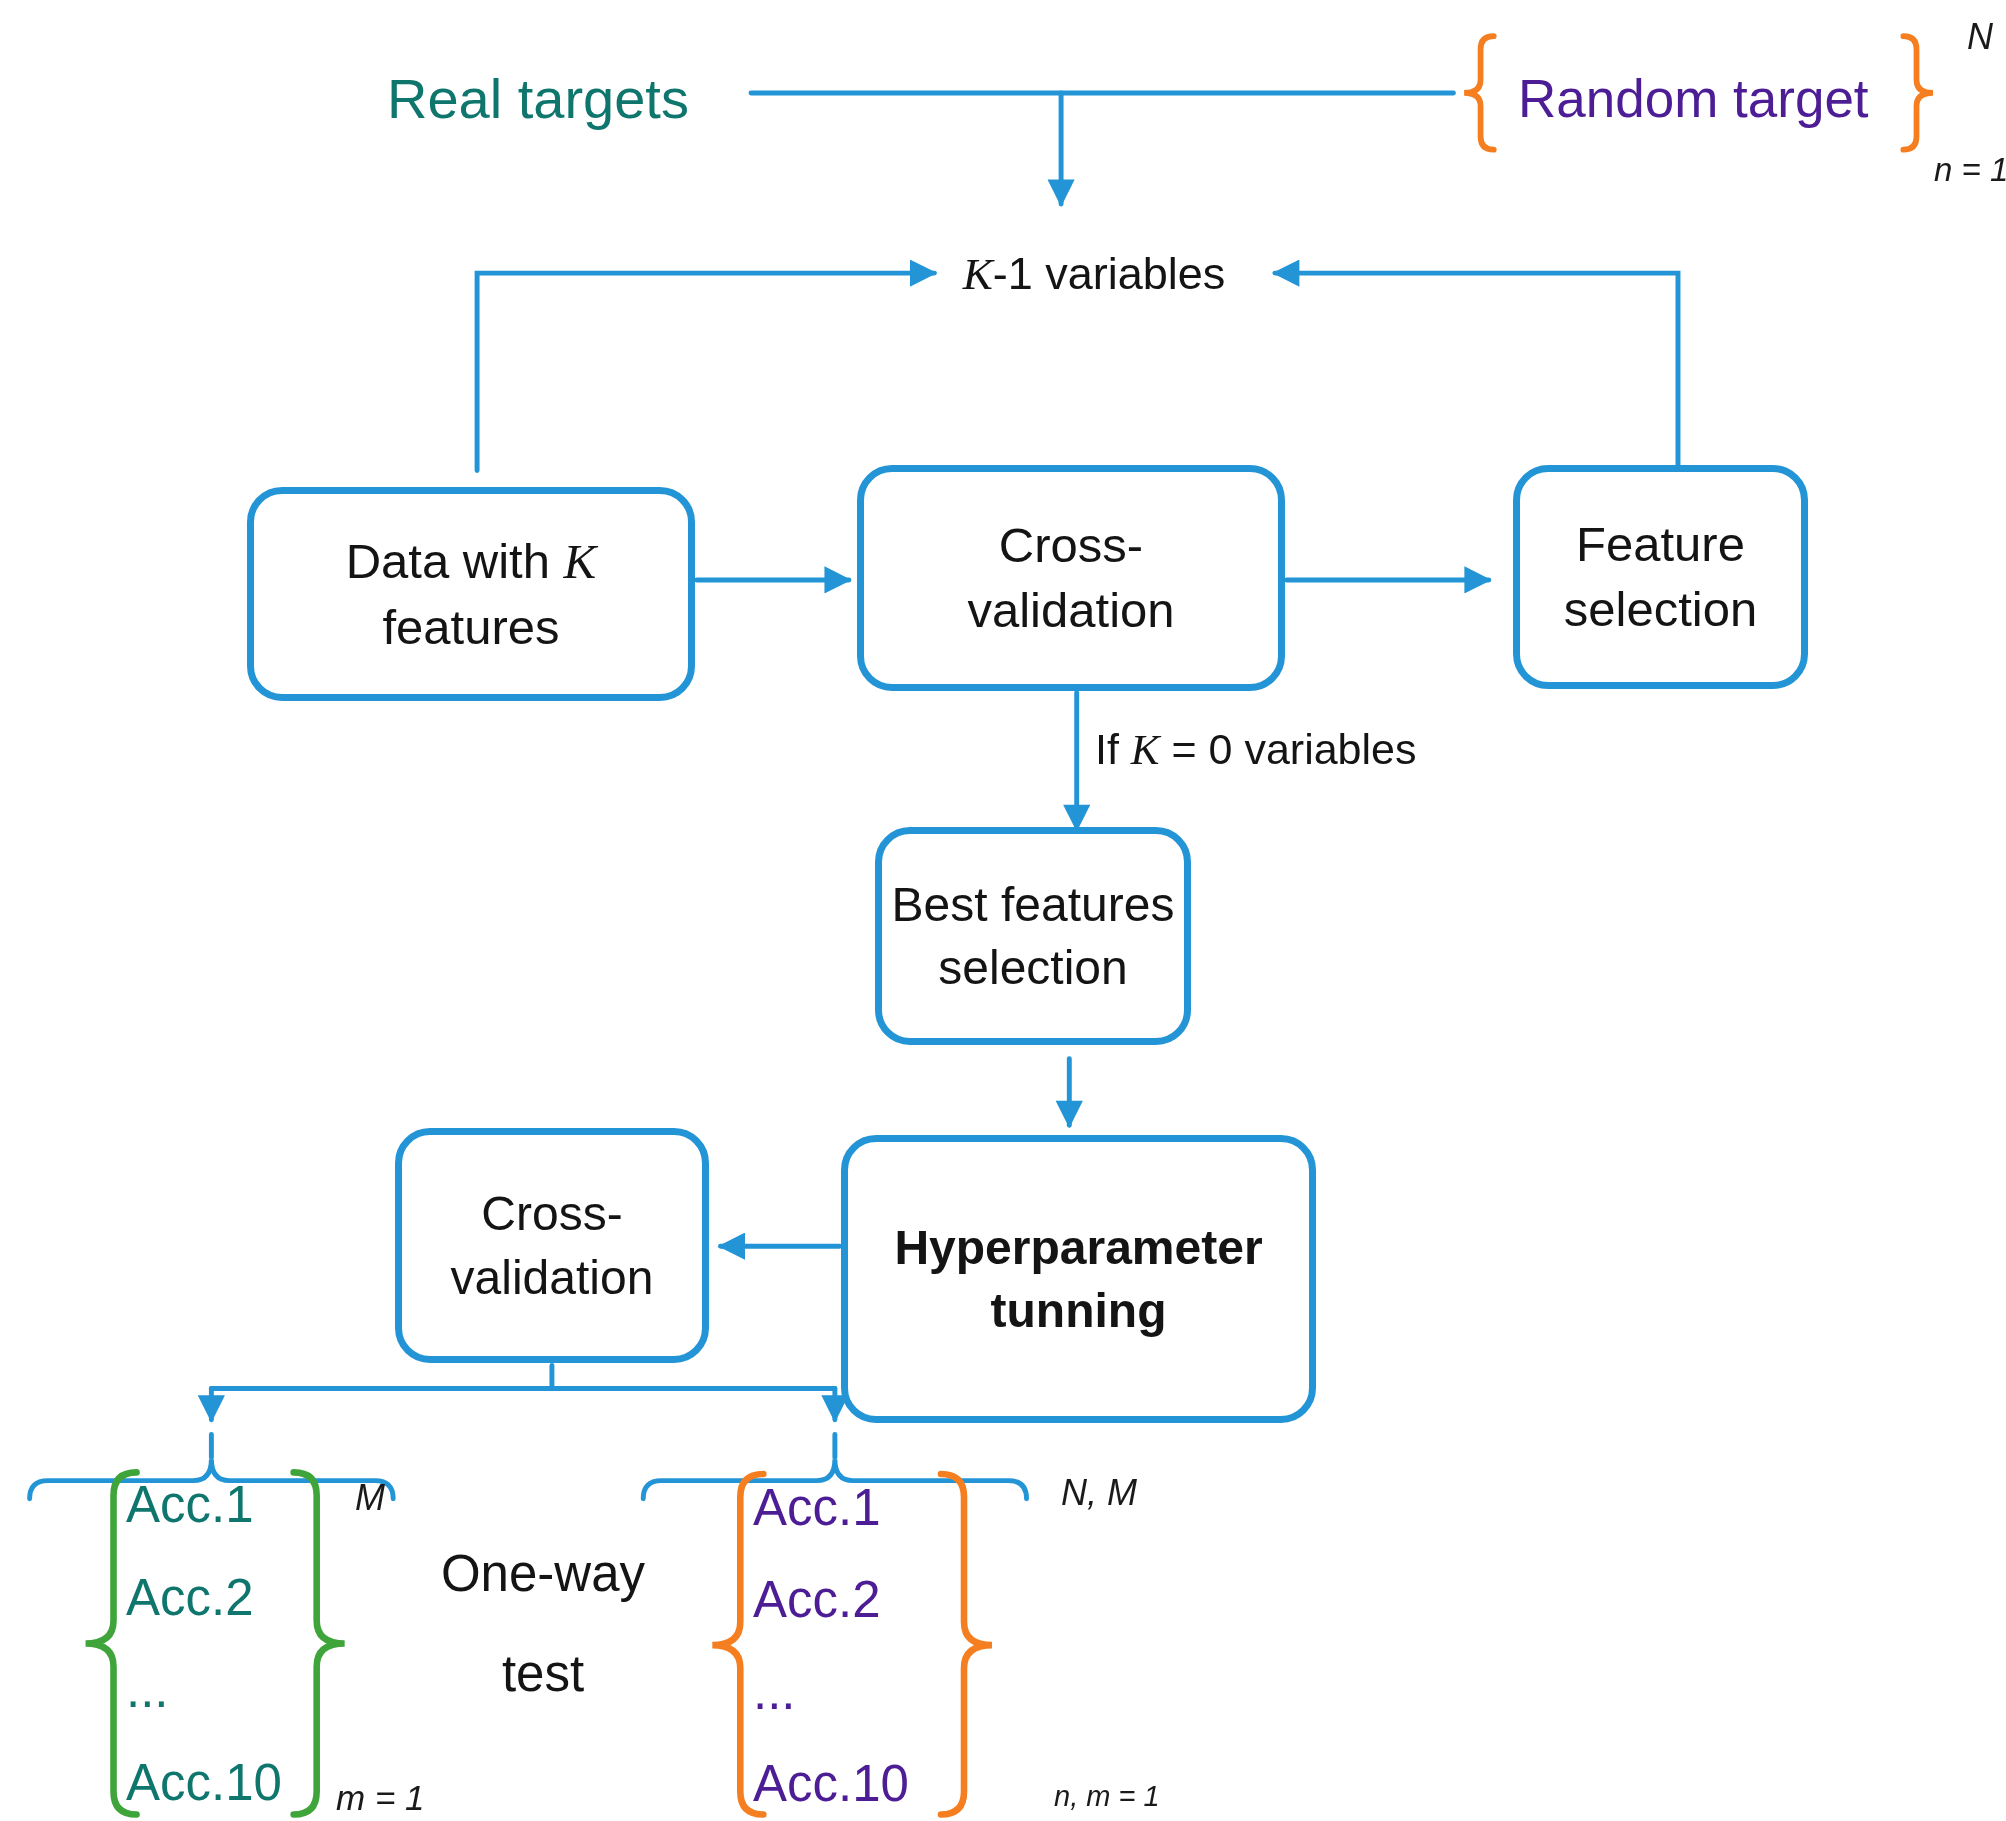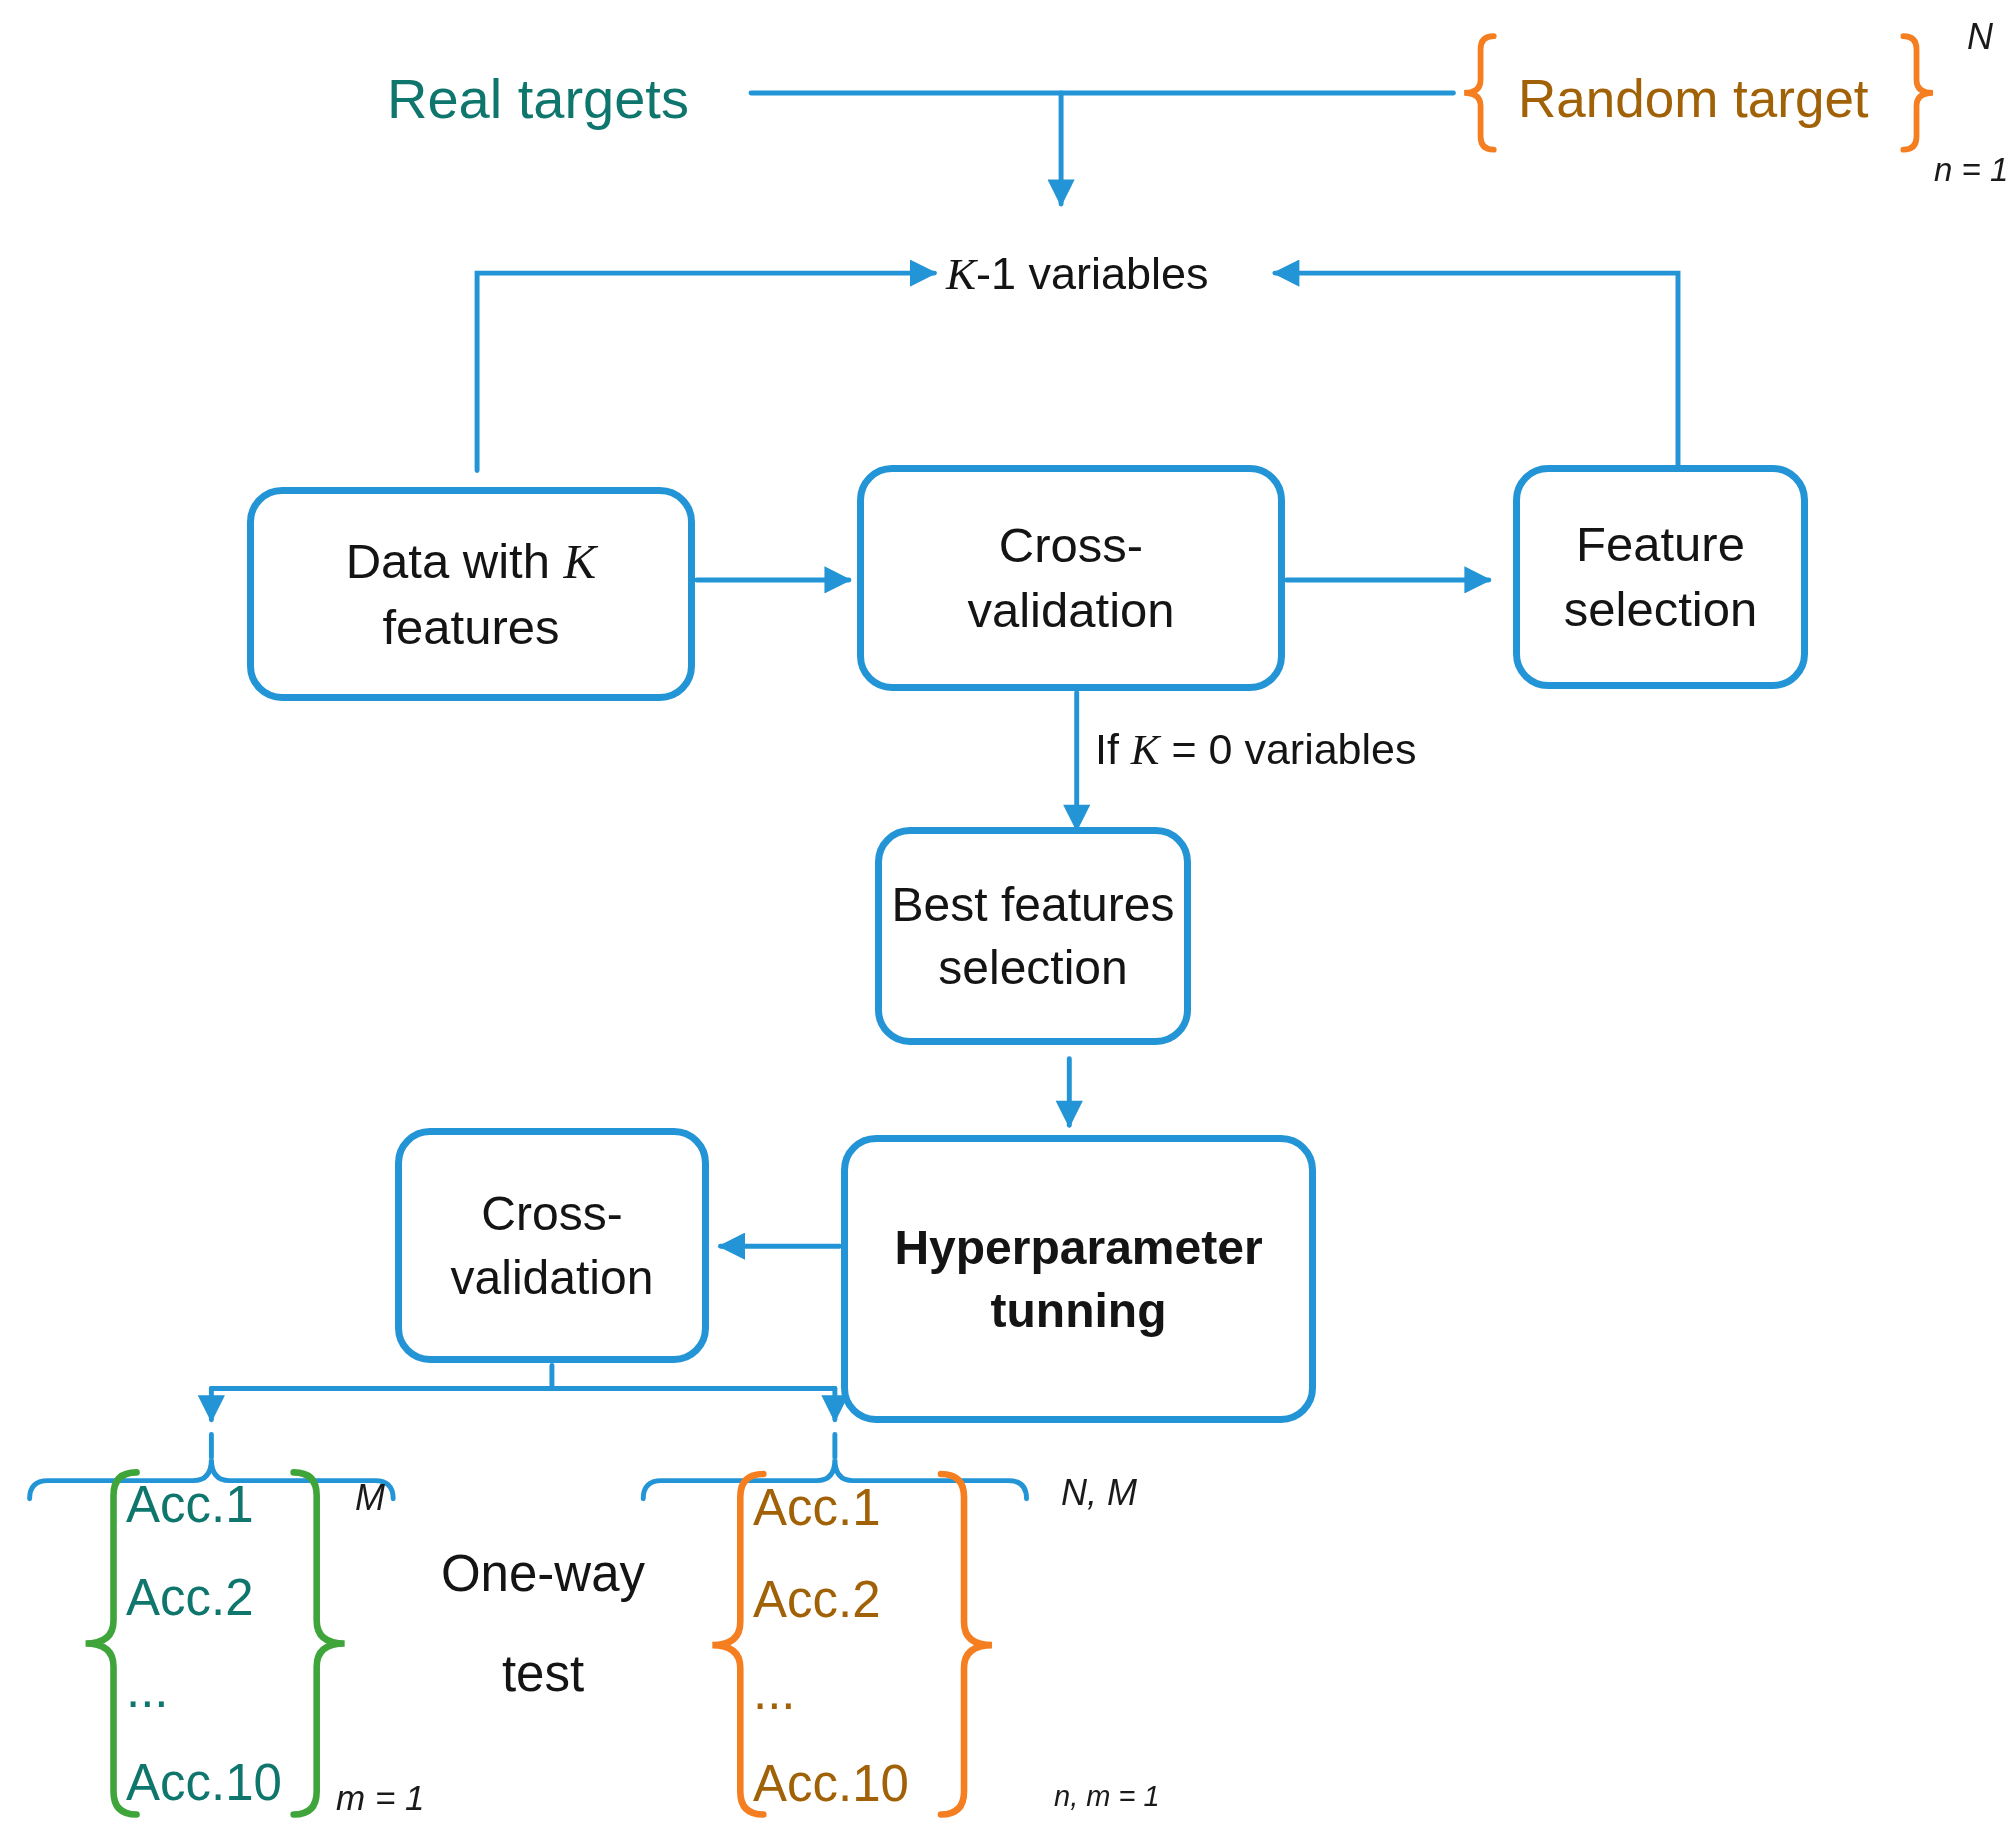--- a/index.html
+++ b/index.html
@@ -18,21 +18,21 @@
     background:#ffffff;
     display:flex;flex-direction:column;
     align-items:center;justify-content:center;
     text-align:center;
     font-size:49px;line-height:1.32;color:#141414;
     box-sizing:border-box;
   }
   .mk{font-family:"Liberation Serif", serif;font-style:italic;}
   .lbl{position:absolute;white-space:nowrap;color:#141414;}
   .green{color:#0f766e;}
-  .orange{color:#a16207;}
+  .orange{color:#4c1d95;}
   .supsub{position:absolute;font-style:italic;color:#1a1a1a;white-space:nowrap;}
   .acccol{
     position:absolute;display:flex;flex-direction:column;
     justify-content:space-between;align-items:flex-start;
     font-size:51px;line-height:1;text-align:center;
   }
   .anova{
     position:absolute;left:354px;top:1524px;width:378px;
     text-align:center;font-size:51px;line-height:100px;color:#141414;
   }
@@ -95,21 +95,21 @@
       <path d="M1144 1792 Q1172 1792 1172 1820 L1172 1972 Q1172 2000 1206 2000 Q1172 2000 1172 2028 L1172 2178 Q1172 2206 1144 2206"></path>
     </g>
   </svg>
 
   <div class="lbl green" style="left:387px;top:66px;font-size:56px;">Real targets</div>
 
   <div class="lbl orange" style="left:1518px;top:68px;font-size:53px;">Random target</div>
   <div class="supsub" style="left:1967px;top:16.4px;font-size:36px;">N</div>
   <div class="supsub" style="left:1934px;top:151px;font-size:33px;">n = 1</div>
 
-  <div class="lbl" style="left:946px;top:248px;width:296px;text-align:left;font-size:45px;">
+  <div class="lbl" style="left:946px;top:248px;width:296px;text-align:center;font-size:45px;">
     <span class="mk">K</span><span>-1 variables</span>
   </div>
 
   <div class="box" style="left:247px;top:469px;width:448px;height:214px;margin-top:18px;">
     <div><span>Data with </span><span class="mk">K</span></div>
     <div>features</div>
   </div>
 
   <div class="box" style="left:857px;top:465px;width:428px;height:226px;">
     <div>Cross-</div>

